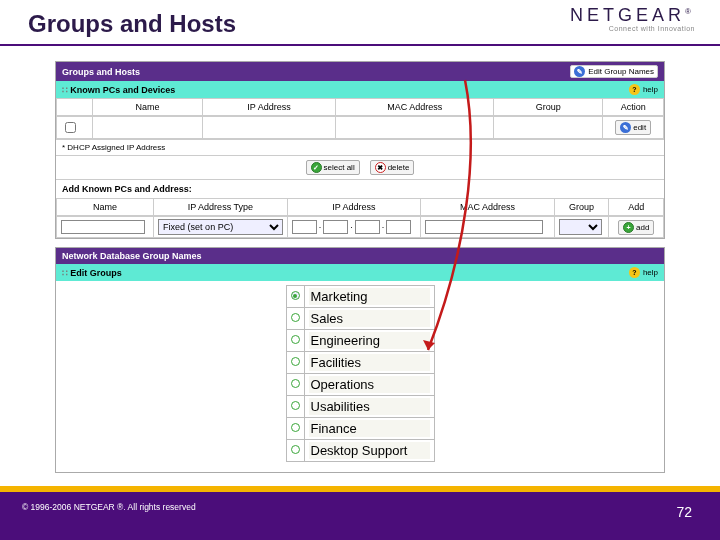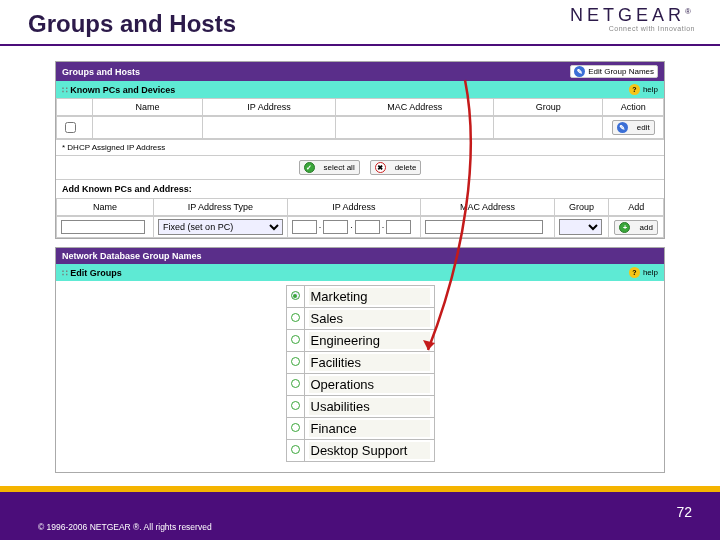--- a/index.html
+++ b/index.html
@@ -86,21 +86,21 @@
   }
   table.known-head th, table.add-head th {
     border:1px solid #ccc; padding:3px 4px; font-weight:normal; background:#fff;
   }
   table.known-body td, table.add-body td {
     border:1px solid #ccc; padding:2px 4px; background:#fff;
   }
   .chk { width:11px; height:11px; }
   .btn-row { text-align:center; padding:4px; border-top:1px solid #ccc; }
   .btn-small {
-    display:inline-flex; align-items:center; gap:9px;
+    display:inline-flex; align-items:center; gap:2px;
     border:1px solid #aaa; background:#f4f4f4; font-size:8px;
     padding:1px 4px; border-radius:2px;
   }
   .subhdr { background:#fff; font-weight:bold; padding:4px 6px; border-top:1px solid #ccc; }
   .inp { width:95%; height:14px; border:1px solid #888; font-size:9px; padding:0 2px;}
   .sel { width:100%; height:16px; border:1px solid #888; font-size:9px; background:#efefff;}
   .ip-set { display:flex; gap:2px; }
   .ip-set input { width:25px; height:14px; border:1px solid #888; font-size:9px; text-align:center;}
 
   .groups-tbl { margin: 0 auto; border-collapse:collapse; }
@@ -109,21 +109,21 @@
   .groups-tbl td.name { width:130px; }
   .groups-tbl input[type=text]{ width:100%; border:none; font-size:13px; background:#f6f6f0;}
   .radio-dot { width:9px;height:9px;border-radius:50%;border:1px solid #3aa63a;display:inline-block;position:relative;}
   .radio-dot.sel::after{content:"";position:absolute;left:1.5px;top:1.5px;width:4px;height:4px;border-radius:50%;background:#3aa63a;}
 
   .bottom-band {
     position:absolute; left:0; right:0; bottom:0; height:54px;
     background:#4b0d7a;
     border-top:6px solid #f5b400;
   }
-  .copyright { position:absolute; left:22px; bottom:8px; font-size:8.5px; color:#fff;margin-left:16px;}
+  .copyright { position:absolute; left:22px; bottom:28px; font-size:8.5px; color:#fff;}
   .page-num { position:absolute; right:28px; bottom:20px; font-size:14px; color:#fff;}
 
   .arrow-annot { position:absolute; pointer-events:none; }
 </style>
 </head>
 <body>
 
 <div class="slide">
 
   <div class="logo">

